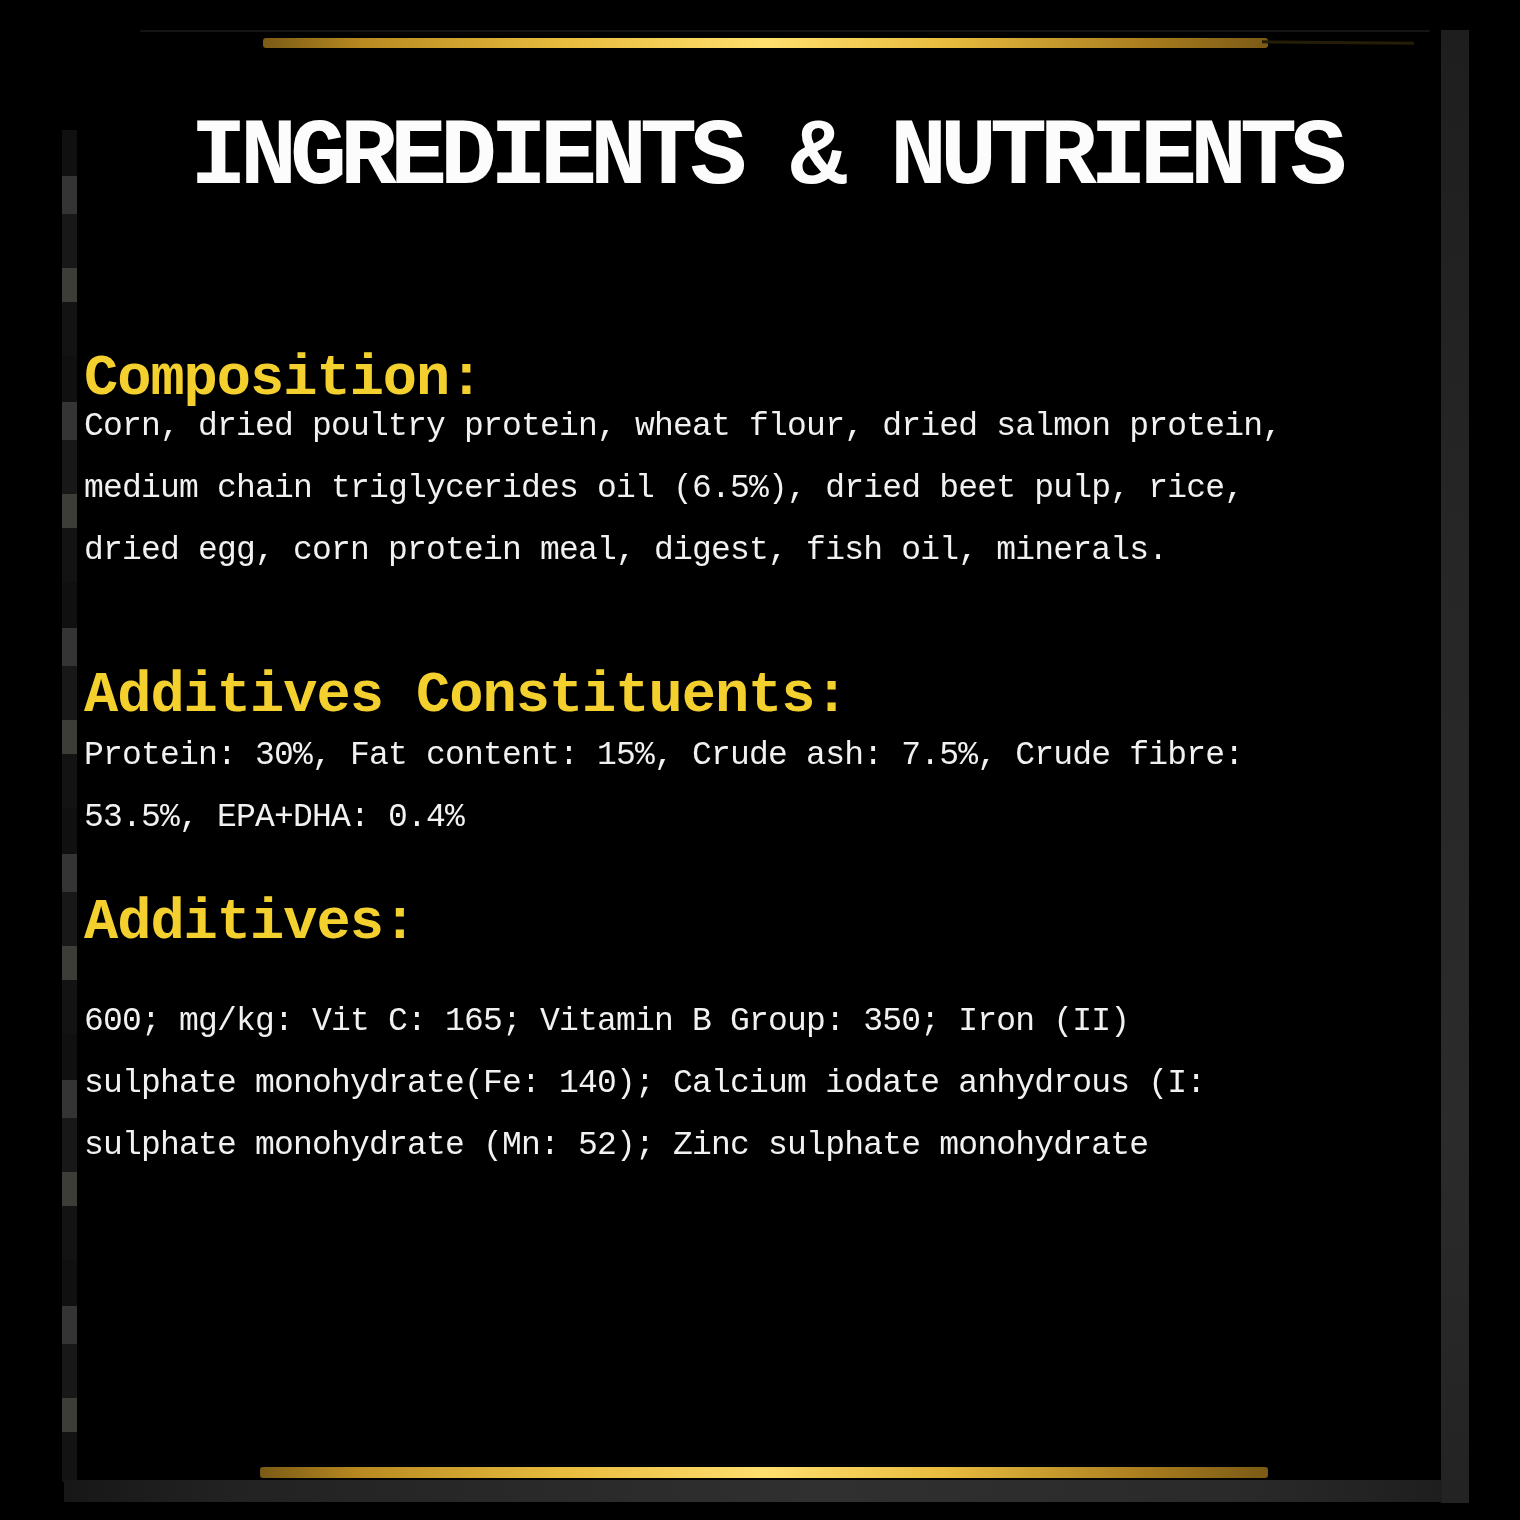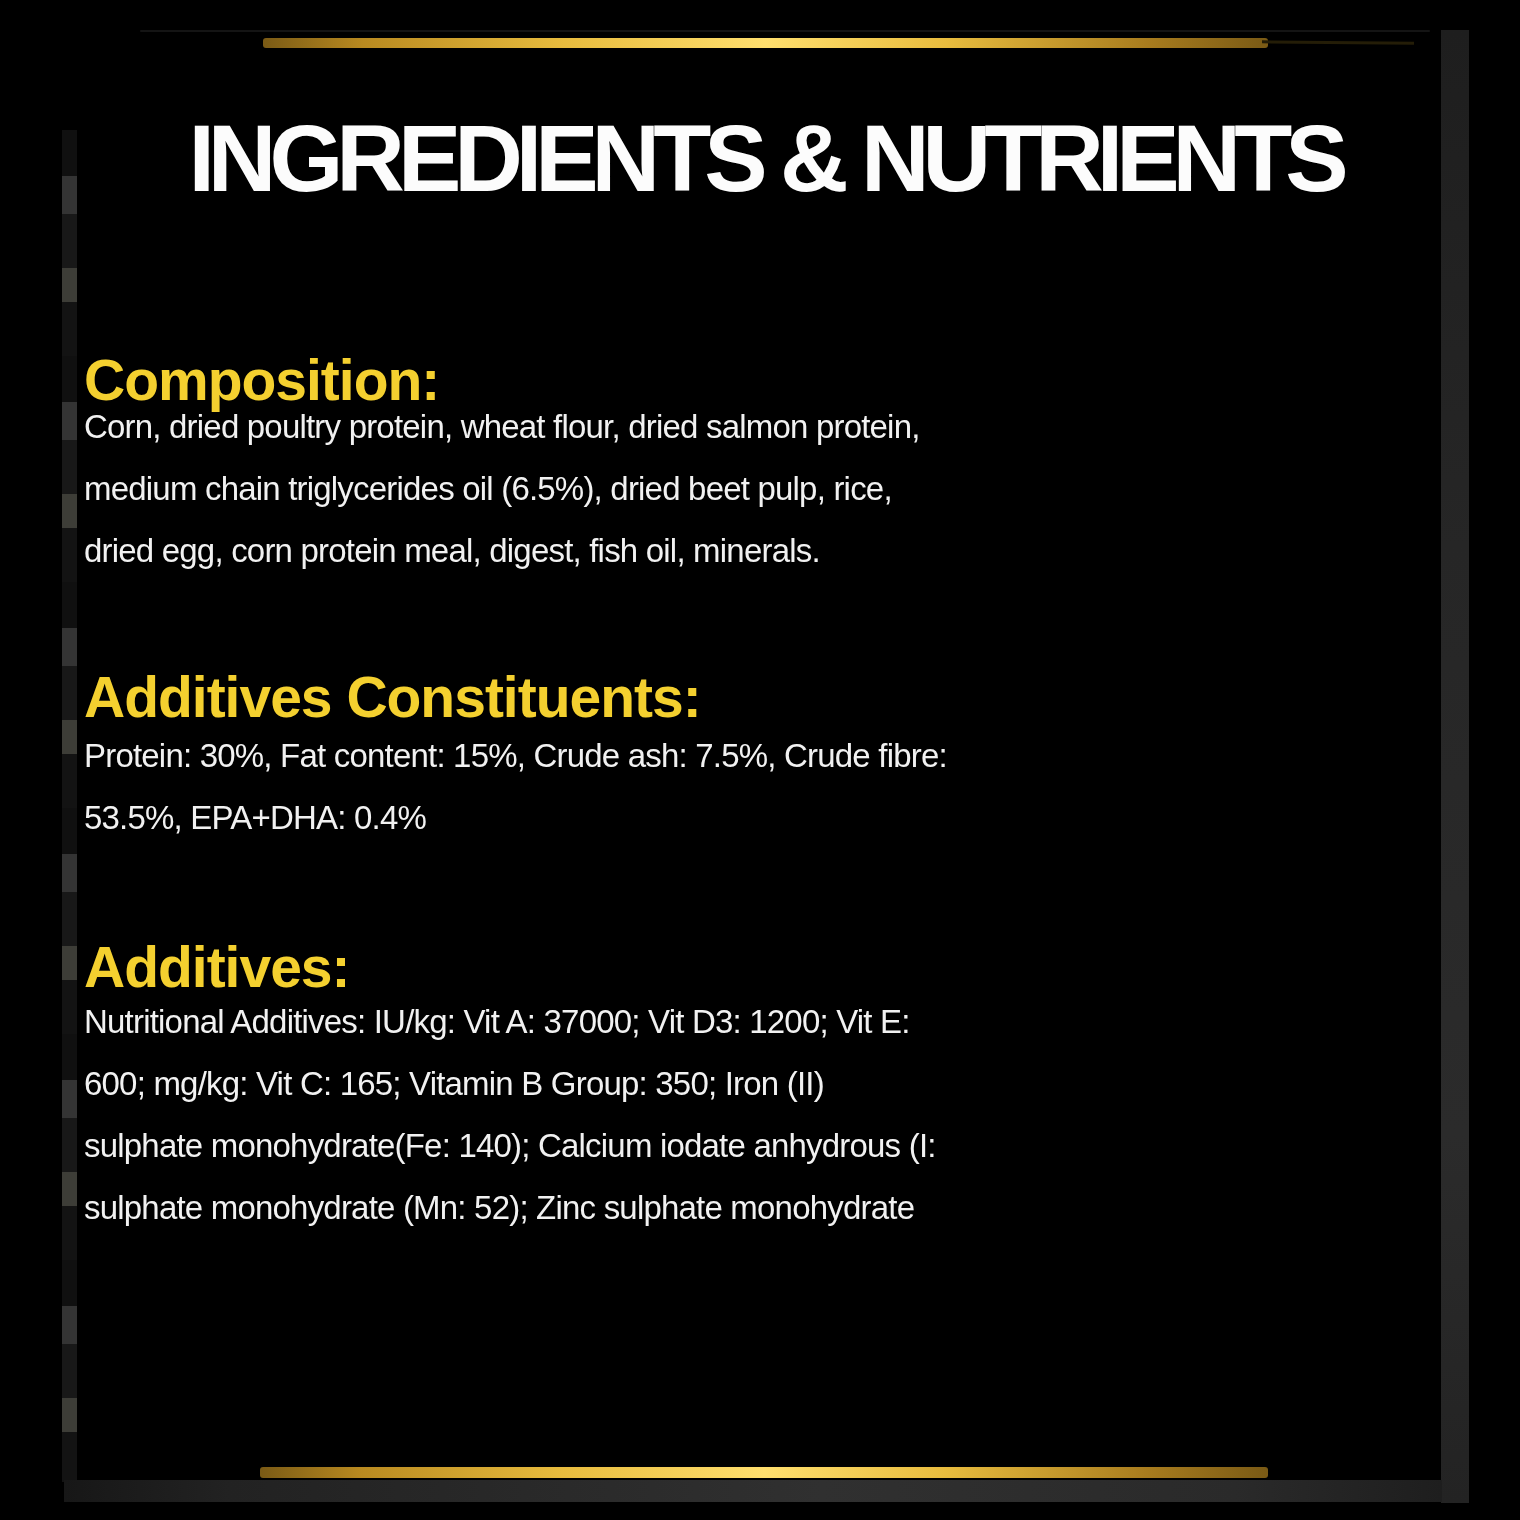--- a/index.html
+++ b/index.html
@@ -16,21 +16,21 @@
     margin: 0;
     padding: 0;
     background: var(--bg-black);
   }
   .scene {
     position: relative;
     width: 1520px;
     height: 1508px;
     background: var(--bg-black);
     overflow: hidden;
-    font-family: Liberation Sans, sans-serif;
+    font-family: Liberation Mono, monospace;
   }
   
   .top-edge-line {
     position: absolute;
     top: 30px; left: 140px;
     width: 1290px; height: 2px;
     background: #141414;
     border-radius: 2px;
   }
   .left-edge {
@@ -97,21 +97,21 @@
     position: absolute;
     left: 84px;
     font-size: 57px;
     font-weight: 700;
     letter-spacing: -1px;
     color: var(--heading-yellow);
     white-space: nowrap;
   }
   .h-comp { top: 300px; }
   .h-anal { top: 617px; }
-  .h-addi { top: 887px; }
+  .h-addi { top: 844px; }
   .body {
     position: absolute;
     left: 84px;
     width: 1360px;
     color: var(--body-white);
     font-size: 33px;
     font-weight: 400;
     letter-spacing: -0.8px;
     margin-top: 20px;
   }
@@ -148,21 +148,20 @@
     <h2 class="heading h-anal">Additives Constituents:</h2>
     <div class="body b-anal">
         <div class="body-line">Protein: 30%, Fat content: 15%, Crude ash: 7.5%, Crude fibre:</div>
         <div class="body-line">53.5%, EPA+DHA: 0.4%</div>
       </div>
   </section>
 
   <section>
     <h2 class="heading h-addi">Additives:</h2>
     <div class="body b-addi">
-        <div class="body-line">Nutritional Additives: IU/kg: Vit A: 37000; Vit D3: 1200; Vit E:</div>
         <div class="body-line">600; mg/kg: Vit C: 165; Vitamin B Group: 350; Iron (II)</div>
         <div class="body-line">sulphate monohydrate(Fe: 140); Calcium iodate anhydrous (I:</div>
         <div class="body-line">sulphate monohydrate (Mn: 52); Zinc sulphate monohydrate</div>
       </div>
   </section>
 
   <div class="left-edge"></div>
   <div class="right-edge"></div>
   <div class="gold-line gold-bottom"></div>
   <div class="bottom-edge"></div>

